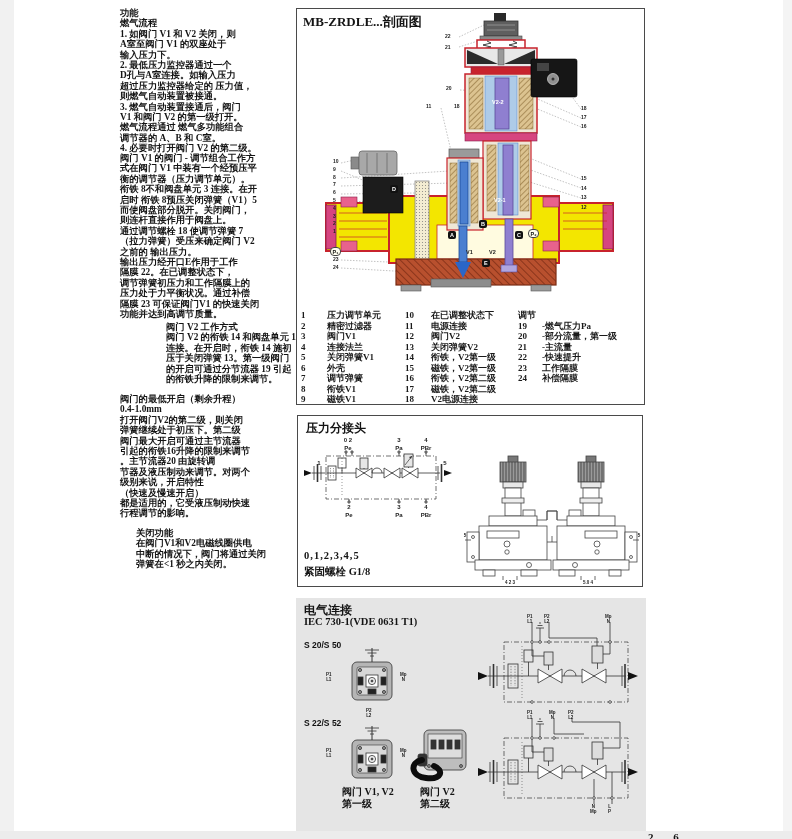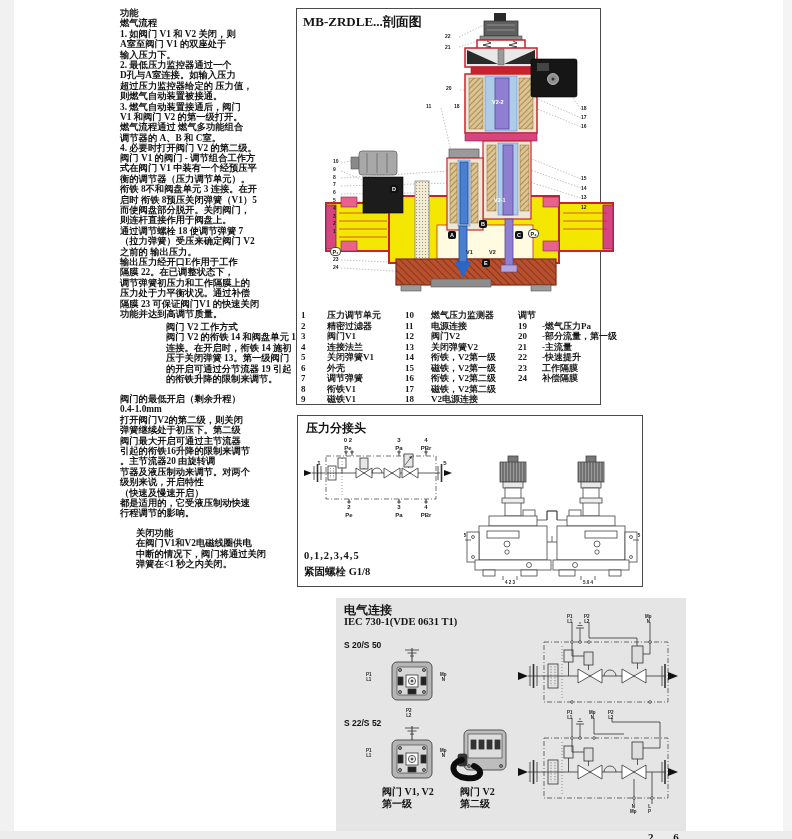--- a/index.html
+++ b/index.html
@@ -4,21 +4,21 @@
 <style>
   html,body{margin:0;padding:0;}
   body{width:792px;height:839px;position:relative;background:#fff;
        font-family:"Liberation Serif","DejaVu Serif",serif;color:#141414;}
   .edge{position:absolute;background:#f1f1f1;}
   
   .ltxt{position:absolute;left:120px;width:184px;font-size:9.3px;line-height:10.4px;
         white-space:pre-line;color:#141414;font-weight:bold;}
   
   .panel{position:absolute;background:#fff;border:1px solid #4a4a4a;box-sizing:border-box;}
-  #panel1{left:296px;top:8px;width:305px;height:397px;}
+  #panel1{left:296px;top:8px;width:349px;height:397px;}
   #panel2{left:297px;top:415px;width:346px;height:172px;}
   #panel3{left:296px;top:598px;width:350px;height:233px;background:#e5e5e5;border:none;}
   .ptitle{position:absolute;font:bold 13px "Liberation Serif",serif;white-space:nowrap;}
   .ptitle2{position:absolute;font:bold 12px "Liberation Serif",serif;white-space:nowrap;}
   
   .pcol{position:absolute;font:bold 9px "Liberation Serif",serif;line-height:10.5px;
         color:#1a1a1a;white-space:nowrap;}
   .prow{display:flex;}
   .pnum{width:26px;flex:none;}
   .pnum3{width:24px;flex:none;}
@@ -279,21 +279,21 @@
       <span>衔铁V1</span>
     </div>
       <div class="prow">
       <span class="pnum">9</span>
       <span>磁铁V1</span>
     </div>
     </div>
   <div class="pcol" style="left:108px;top:301px;width:112px;">
       <div class="prow">
       <span class="pnum">10</span>
-      <span>燃气压力监测器</span>
+      <span>在已调整状态下</span>
     </div>
       <div class="prow">
       <span class="pnum">11</span>
       <span>电源连接</span>
     </div>
       <div class="prow">
       <span class="pnum">12</span>
       <span>阀门V2</span>
     </div>
       <div class="prow">
@@ -522,21 +522,21 @@
       <text x="176" y="81">5</text>
       <text x="47" y="128">4  2 3</text>
       <text x="125" y="128">5.0  4</text>
     </g>
   </svg>
 
   <div class="note" style="left:6px;top:134px;letter-spacing:1px;">0,1,2,3,4,5</div>
   <div class="note" style="left:6px;top:149px;">紧固螺栓 G1/8</div>
 </div>
 
-<div id="panel3" style="position:absolute;left:296px;top:598px;width:350px;height:233px;background:#e5e5e5;margin-left:40px;">
+<div id="panel3" style="position:absolute;left:296px;top:598px;width:350px;height:233px;background:#e5e5e5;">
   <div class="ptitle2" style="left:8px;top:4px;">电气连接</div>
   <div class="std" style="left:8px;top:18px;">IEC 730-1(VDE 0631 T1)</div>
 
   <div class="model" style="left:8px;top:42px;">S 20/S 50</div>
   <div class="model" style="left:8px;top:120px;">S 22/S 52</div>
 
   <svg style="left:52px;top:48px;width:48px;height:60px;" viewBox="0 0 48 60">
     <g stroke="#333" stroke-width="0.8" fill="none">
       <line x1="24" y1="2" x2="24" y2="16" stroke-width="1"></line>
       <line x1="17" y1="4" x2="31" y2="4"></line>

